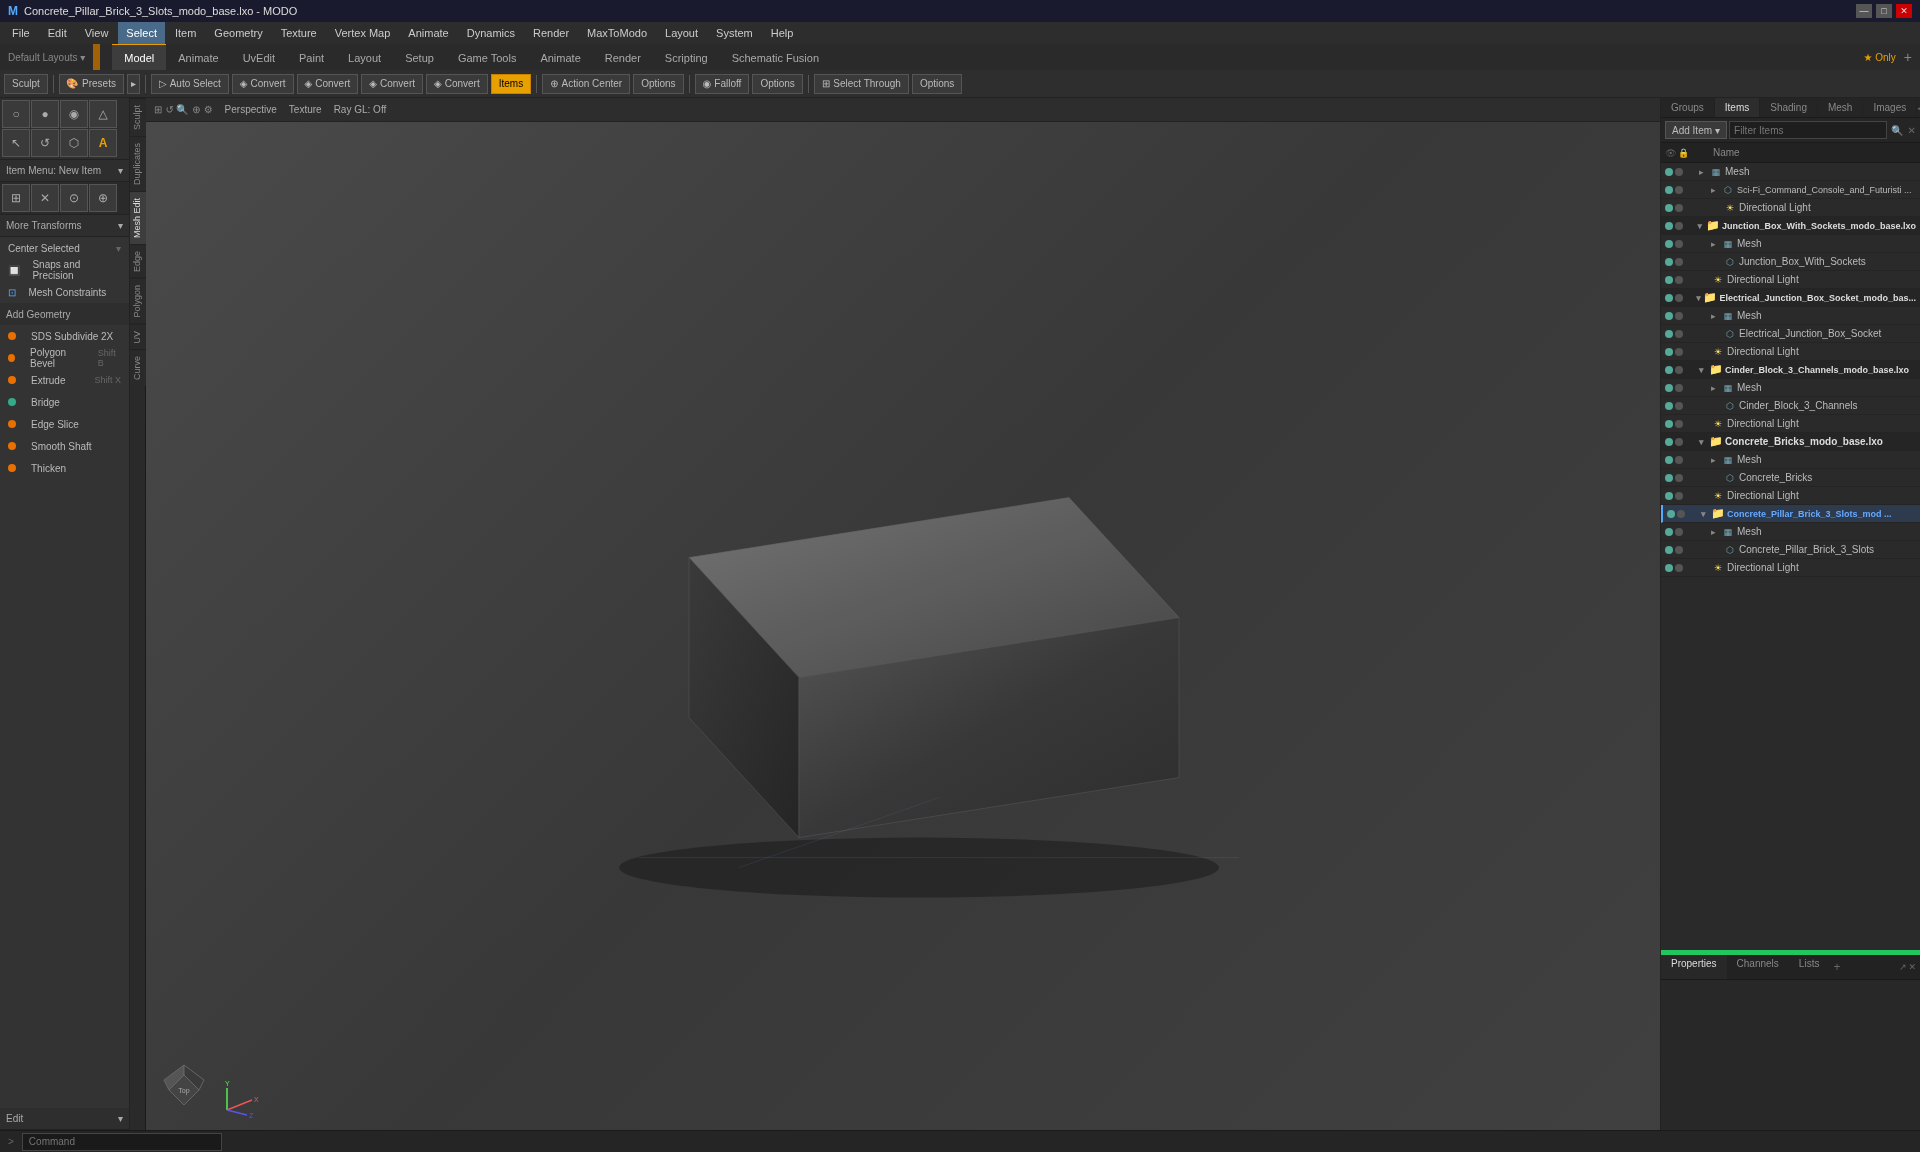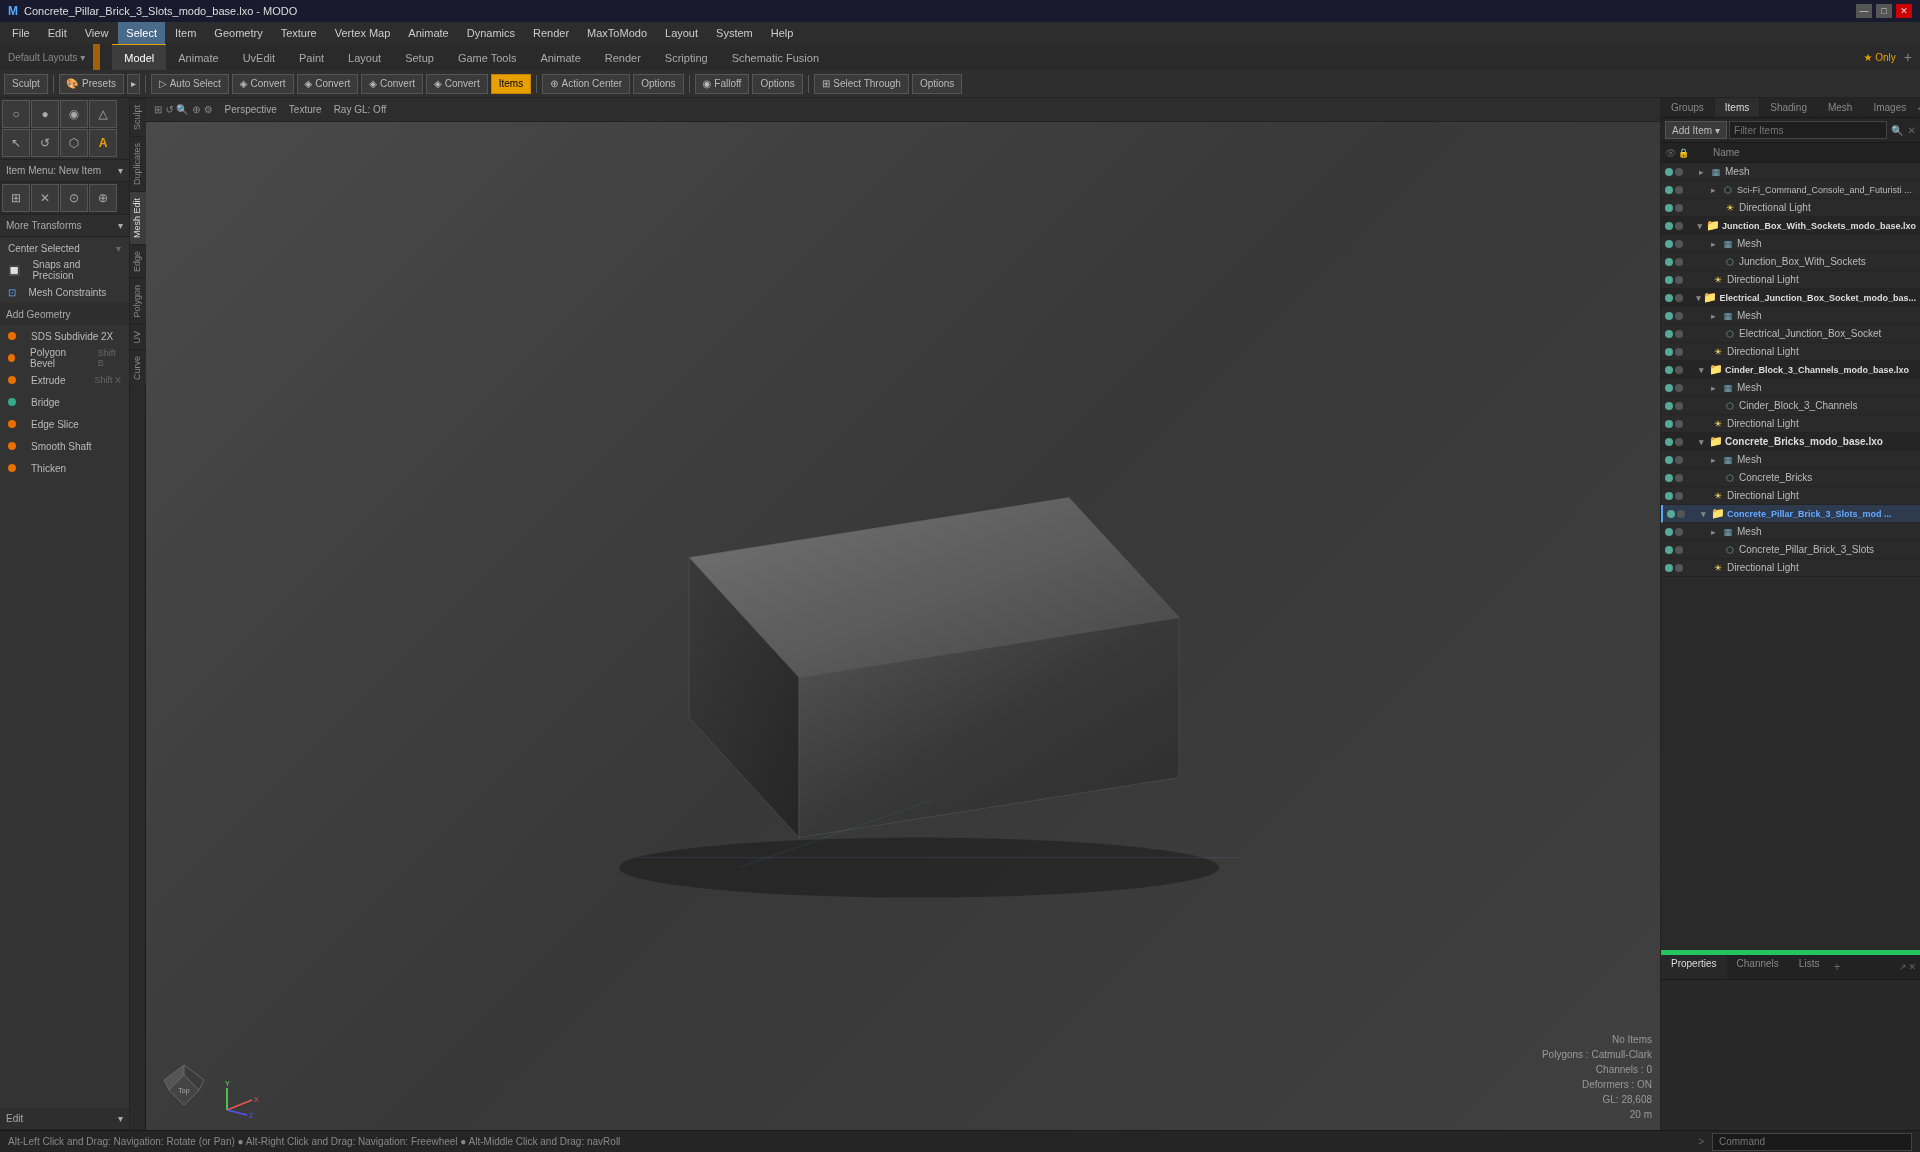--- a/index.html
+++ b/index.html
@@ -373,28 +373,20 @@
         <svg width="60" height="40" style="margin-top:-10px;">
           <line x1="10" y1="30" x2="35" y2="20" stroke="#e55" stroke-width="1.5"></line>
           <line x1="10" y1="30" x2="10" y2="8" stroke="#5e5" stroke-width="1.5"></line>
           <line x1="10" y1="30" x2="30" y2="35" stroke="#55e" stroke-width="1.5"></line>
           <text x="37" y="22" font-size="7" fill="#e55">X</text>
           <text x="8" y="6" font-size="7" fill="#5e5">Y</text>
           <text x="32" y="38" font-size="7" fill="#55e">Z</text>
         </svg>
       </div>
 
-      <div id="vp-info">
-        <div>No Items</div>
-        <div>Polygons : Catmull-Clark</div>
-        <div>Channels : 0</div>
-        <div>Deformers : ON</div>
-        <div>GL: 28,608</div>
-        <div>20 m</div>
-      </div>
     </div>
   </div>
 
   <div id="right-panel">
 
     <div id="right-tabs">
       <div class="right-tab">Groups</div>
       <div class="right-tab active">Items</div>
       <div class="right-tab">Shading</div>
       <div class="right-tab">Mesh</div>
@@ -691,18 +683,17 @@
       <div style="padding:8px;font-size:10px;color:#666;">
         
       </div>
     </div>
 
   </div>
 
 </div>
 
 <div id="statusbar">
-  <div id="status-left">Alt-Left Click and Drag: Navigation: Rotate (or Pan) ● Alt-Right Click and Drag: Navigation: Freewheel ● Alt-Middle Click and Drag: navRoll</div>
   <div id="status-right">
     <span style="cursor:pointer;color:#666;">&gt;</span>
     <input class="command-input" type="text" id="command-input" style="width: 200px; background: rgb(26, 26, 26); border: 1px solid rgb(68, 68, 68); color: rgb(204, 204, 204); font-size: 10px; padding: 2px 6px; height: 18px;" placeholder="Command">
   </div>
 </div>
 
 </body></html>

